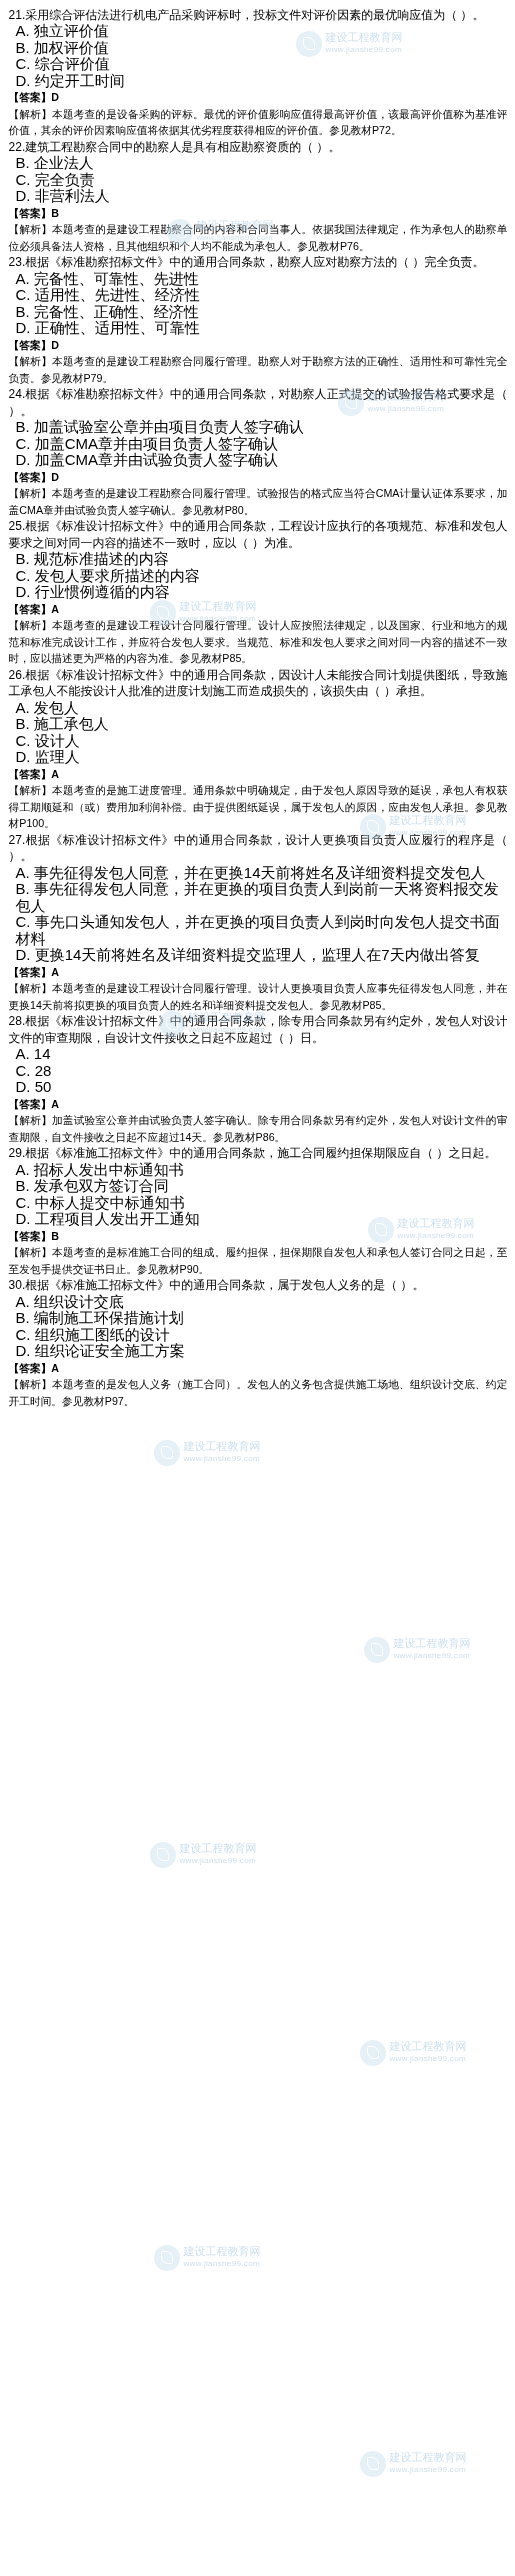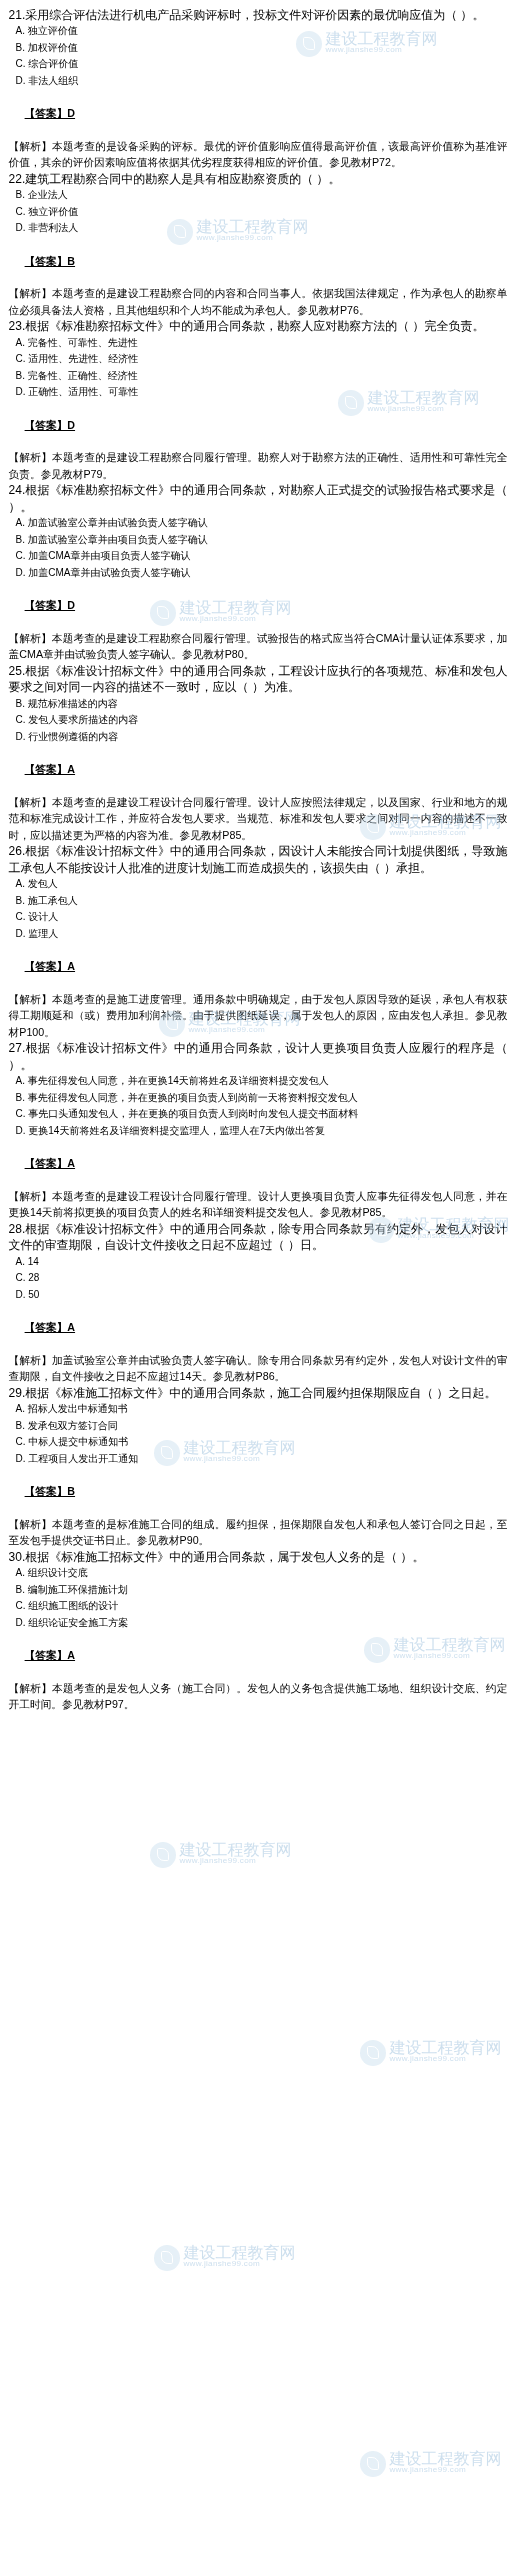--- a/index.html
+++ b/index.html
@@ -24,31 +24,30 @@
   .q-block {
     margin: 0 0 0 0;
   }
   .q-stem {
     font-size: 12px;
     line-height: 16.5px;
     margin: 0 0 0 0;
     text-align: justify;
   }
   .opt {
-    font-size: 10px;
+    font-size: 15px;
     line-height: 16.5px;
     margin: 0;
     padding-left: 6.9px;
   }
   .ans {
     font-size: 10.7px;
     line-height: 16.5px;
-    margin: 16px;
+    margin: 0;
     font-weight: bold;
-    text-decoration: underline;
   }
   .exp {
     font-size: 10.7px;
     line-height: 16.5px;
     margin: 0 0 0 0;
     text-align: justify;
   }
   
   .wm {
     position: absolute;
@@ -82,21 +81,21 @@
   }
   .wm-row {
     display: flex;
     align-items: center;
   }
   .wm-lines {
     display: flex;
     flex-direction: column;
     line-height: 11px;
   }
-  .wm-cn { font-size: 16px; color: #9cc0dd; }
+  .wm-cn { font-size: 11px; color: #9cc0dd; font-family: Liberation Mono, monospace; }
   .wm-en { font-size: 8.1px; color: #9cc0dd; letter-spacing: 0.3px; }
 </style>
 </head>
 <body>
 
 <div id="page">
 
   <div class="wm" style="left:296px; top:31px;">
     <div class="wm-row">
       <span class="wm-logo"></span>
@@ -213,47 +212,46 @@
         <span class="wm-en">www.jianshe99.com</span>
       </span>
     </div>
   </div>
 
   <div class="q-block">
     <p class="q-stem">21.采用综合评估法进行机电产品采购评标时，投标文件对评价因素的最优响应值为（  ）。</p>
     <p class="opt">A. 独立评价值</p>
     <p class="opt">B. 加权评价值</p>
     <p class="opt">C. 综合评价值</p>
-    <p class="opt">D. 非法人组织</p>
+    <p class="opt">D. 约定开工时间</p>
     <p class="ans">【答案】D</p>
     <p class="exp">【解析】本题考查的是设备采购的评标。最优的评价值影响应值得最高评价值，该最高评价值称为基准评价值，其余的评价因素响应值将依据其优劣程度获得相应的评价值。参见教材P72。</p>
   </div>
 
   <div class="q-block">
     <p class="q-stem">22.建筑工程勘察合同中的勘察人是具有相应勘察资质的（  ）。</p>
     <p class="opt">B. 企业法人</p>
-    <p class="opt">C. 独立评价值</p>
+    <p class="opt">C. 完全负责</p>
     <p class="opt">D. 非营利法人</p>
     <p class="ans">【答案】B</p>
     <p class="exp">【解析】本题考查的是建设工程勘察合同的内容和合同当事人。依据我国法律规定，作为承包人的勘察单位必须具备法人资格，且其他组织和个人均不能成为承包人。参见教材P76。</p>
   </div>
 
   <div class="q-block">
     <p class="q-stem">23.根据《标准勘察招标文件》中的通用合同条款，勘察人应对勘察方法的（  ）完全负责。</p>
     <p class="opt">A. 完备性、可靠性、先进性</p>
     <p class="opt">C. 适用性、先进性、经济性</p>
     <p class="opt">B. 完备性、正确性、经济性</p>
     <p class="opt">D. 正确性、适用性、可靠性</p>
     <p class="ans">【答案】D</p>
     <p class="exp">【解析】本题考查的是建设工程勘察合同履行管理。勘察人对于勘察方法的正确性、适用性和可靠性完全负责。参见教材P79。</p>
   </div>
 
   <div class="q-block">
     <p class="q-stem">24.根据《标准勘察招标文件》中的通用合同条款，对勘察人正式提交的试验报告格式要求是（  ）。</p>
-    <p class="opt">A. 加盖试验室公章并由试验负责人签字确认</p>
     <p class="opt">B. 加盖试验室公章并由项目负责人签字确认</p>
     <p class="opt">C. 加盖CMA章并由项目负责人签字确认</p>
     <p class="opt">D. 加盖CMA章并由试验负责人签字确认</p>
     <p class="ans">【答案】D</p>
     <p class="exp">【解析】本题考查的是建设工程勘察合同履行管理。试验报告的格式应当符合CMA计量认证体系要求，加盖CMA章并由试验负责人签字确认。参见教材P80。</p>
   </div>
 
   <div class="q-block">
     <p class="q-stem">25.根据《标准设计招标文件》中的通用合同条款，工程设计应执行的各项规范、标准和发包人要求之间对同一内容的描述不一致时，应以（  ）为准。</p>
     <p class="opt">B. 规范标准描述的内容</p>

